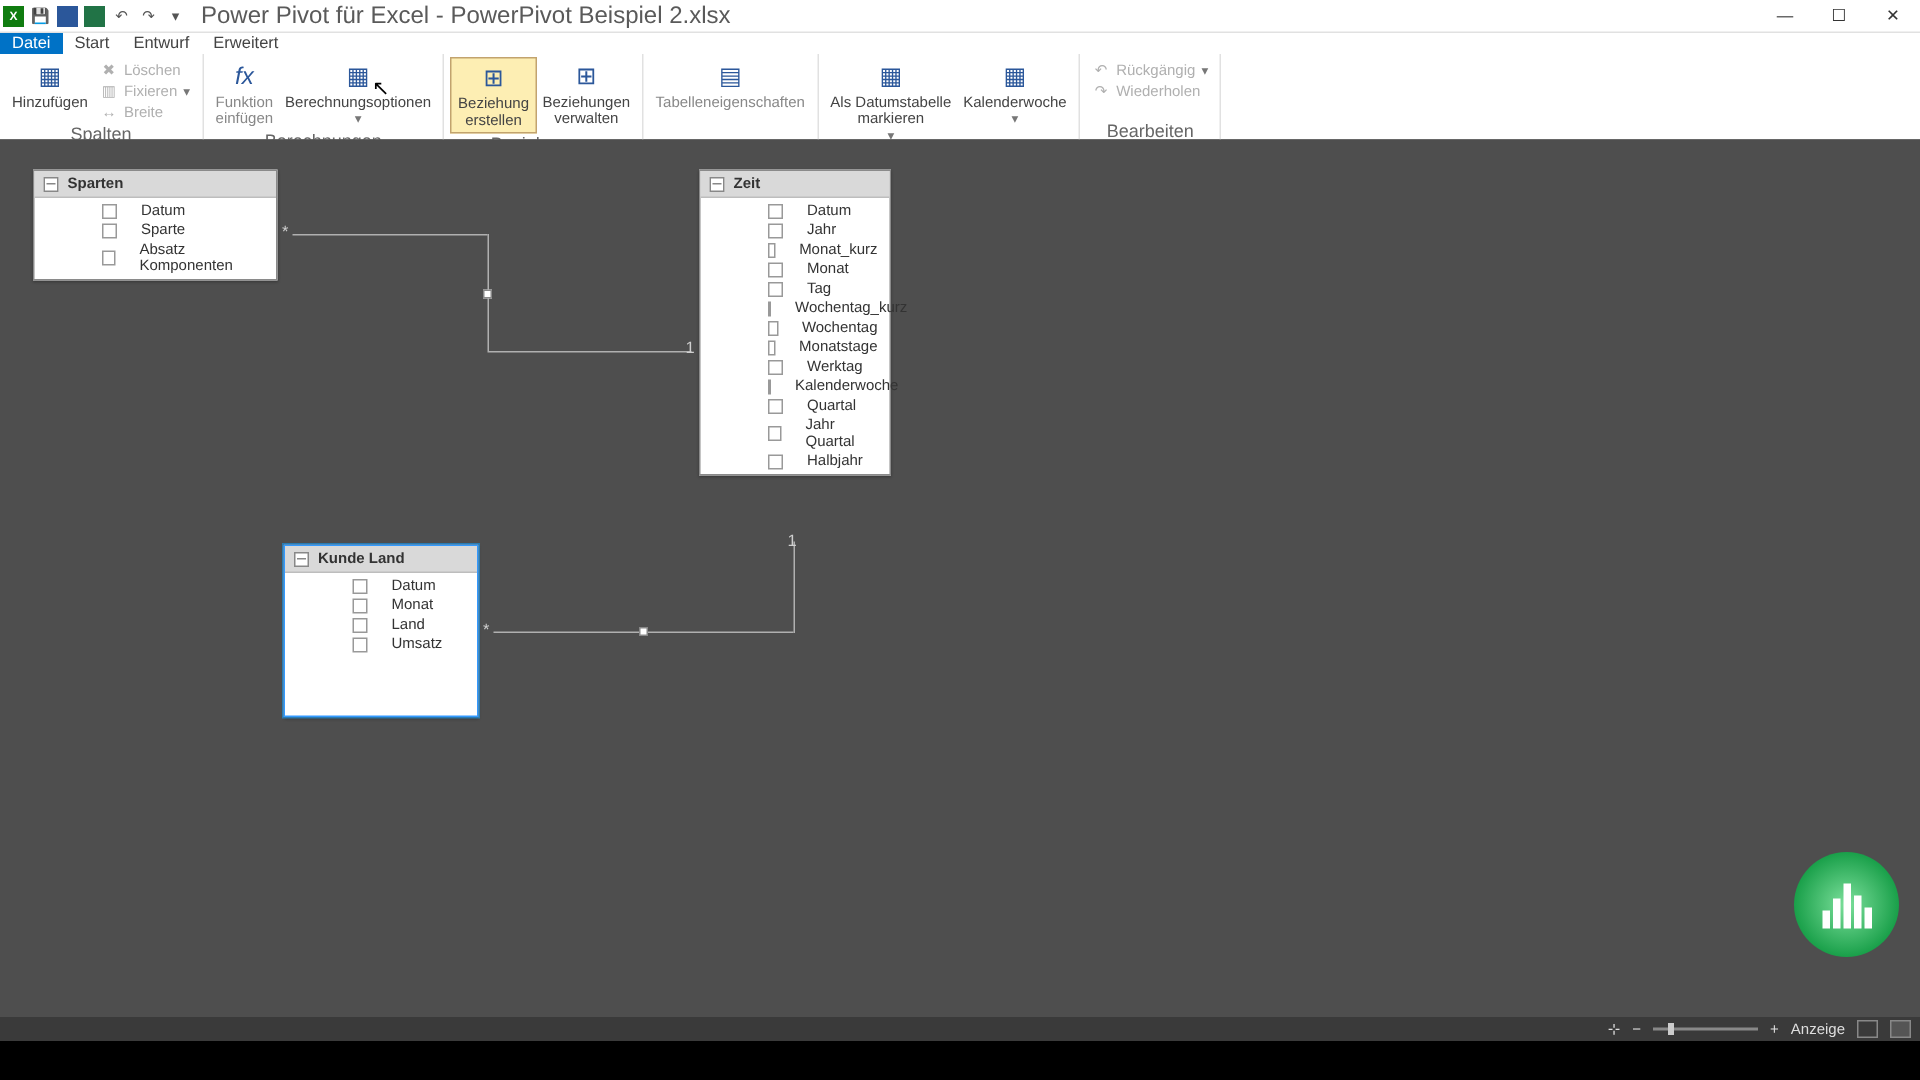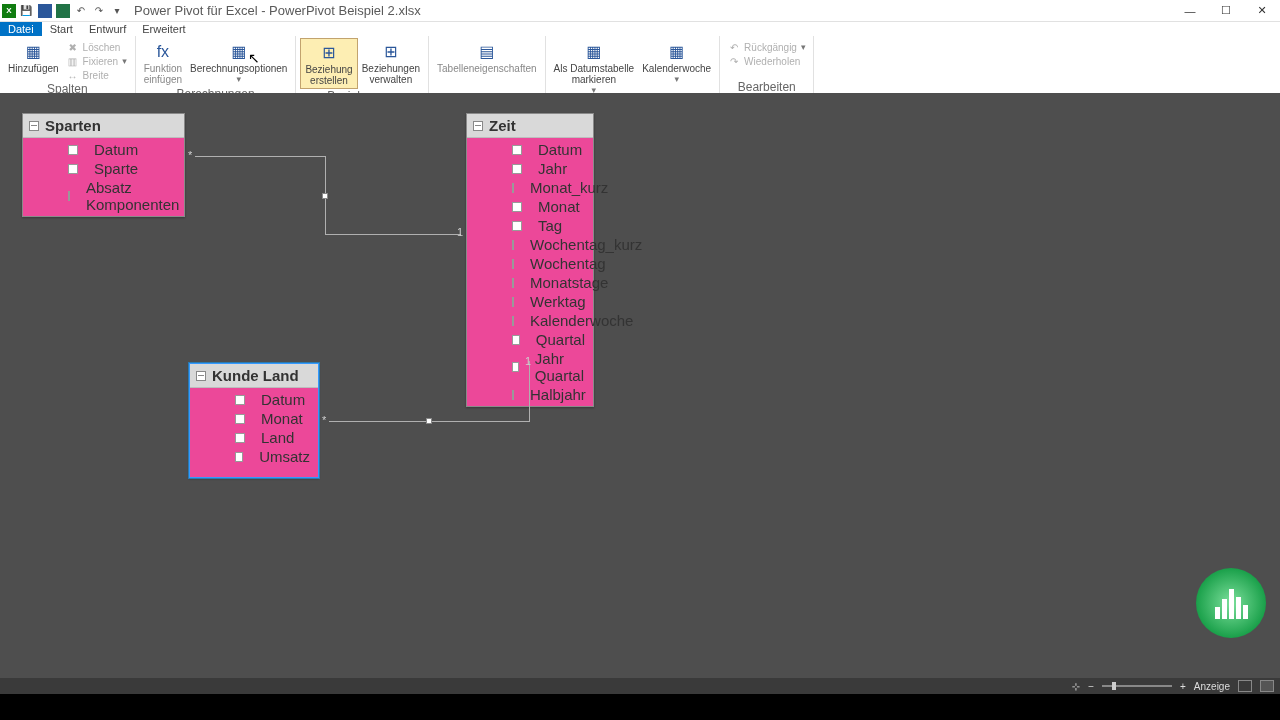--- a/index.html
+++ b/index.html
@@ -5,21 +5,21 @@
 * { margin: 0; padding: 0; box-sizing: border-box; font-family: "Segoe UI", Tahoma, sans-serif; }
 html, body { width: 1280px; height: 720px; overflow: hidden; background: #000; }
 
 
 .titlebar { height: 22px; background: #fff; display: flex; align-items: center; font-size: 11px; color: #444; border-bottom: 1px solid #e1e1e1; }
 .titlebar .qat { display: flex; align-items: center; gap: 4px; padding-left: 2px; }
 .titlebar .qat .qbtn { width: 14px; height: 14px; display: flex; align-items: center; justify-content: center; font-size: 10px; color: #555; }
 .titlebar .qat .excel-icon { width: 14px; height: 14px; background: #107c10; display: flex; align-items: center; justify-content: center; color: #fff; font-size: 8px; font-weight: bold; }
 .titlebar .qat .blue-icon { width: 14px; height: 14px; background: #2b579a; }
 .titlebar .qat .green-icon { width: 14px; height: 14px; background: #217346; }
-.titlebar .apptitle { margin-left: 10px; color: #5a5a5a; font-size: 13px; }
+.titlebar .apptitle { margin-left: 10px; color: #5a5a5a; font-size: 16px; }
 .titlebar .winctrl { margin-left: auto; display: flex; }
 .titlebar .winctrl div { width: 36px; height: 22px; display: flex; align-items: center; justify-content: center; font-size: 11px; color: #333; }
 
 
 .tabs { height: 14px; background: #fff; display: flex; align-items: flex-end; font-size: 11px; }
 .tab { padding: 1px 8px 1px 8px; color: #444; background: #fff; cursor: pointer; }
 .tab.active { background: #0072c6; color: #fff; }
 
 
 .ribbon { height: 57px; background: #fff; display: flex; color: #444; font-size: 10px; }
@@ -31,21 +31,21 @@
 .rbtn-big.hover { border: 1px solid #c2a36e; background: #fdeeb3; }
 .rbtn-small-col { display: flex; flex-direction: column; gap: 0px; padding-top: 2px; }
 .rbtn-small { display: flex; align-items: center; gap: 4px; padding: 1px 4px; font-size: 10px; color: #444; cursor: pointer; }
 .rbtn-small.disabled { color: #b0b0b0; cursor: default; }
 .rbtn-small .sicon { width: 12px; height: 12px; font-size: 10px; display: flex; align-items: center; justify-content: center; }
 
 
 .canvas { position: relative; width: 1280px; height: 585px; background: #4e4e4e; }
 
 
-.tbl { position: absolute; background: #ec4899; border: 1px solid #8a8a8a; box-shadow: 0 1px 2px rgba(0,0,0,0.3); font-size: 15px; }
+.tbl { position: absolute; background: #ffffff; border: 1px solid #8a8a8a; box-shadow: 0 1px 2px rgba(0,0,0,0.3); font-size: 10px; }
 .tbl.selected { border: 1px solid #3399ff; outline: 1px solid #2a7ab0; }
 .tbl-head { background: #d9d9d9; padding: 3px 6px; display: flex; align-items: center; gap: 6px; font-weight: bold; color: #333; border-bottom: 1px solid #bdbdbd; }
 .tbl-head .hicon { width: 10px; height: 10px; border: 1px solid #888; background: #fff; display: inline-block; position: relative; }
 .tbl-head .hicon::before { content: ""; position: absolute; left: 1px; top: 3px; width: 6px; height: 1px; background: #888; }
 .tbl-body { padding: 2px 0; }
 .trow { display: flex; align-items: center; gap: 16px; padding: 1px 8px; color: #333; margin-left: 37px; }
 .trow .cicon { width: 10px; height: 10px; border: 1px solid #999; background: #fff; display: inline-block; }
 
 
 .line { position: absolute; background: #b0b0b0; }
@@ -117,21 +117,21 @@
             <span>Breite</span>
           </div>
       </div>
     </div>
     <div class="rgroup-title">Spalten</div>
   </div>
 
   <div class="rgroup">
     <div class="rgroup-body">
       <div class="rbtn-big" style="color:#888;">
-        <div class="ricon" style="">fx</div>
+        <div class="ricon" style="font-style:italic;">fx</div>
         <span style="white-space:pre;">Funktion
 einfügen</span>
       </div>
       <div class="rbtn-big">
         <div class="ricon">▦</div>
         <span>Berechnungsoptionen</span>
         <span class="qchev">▾</span>
       </div>
     </div>
     <div class="rgroup-title">Berechnungen</div>

